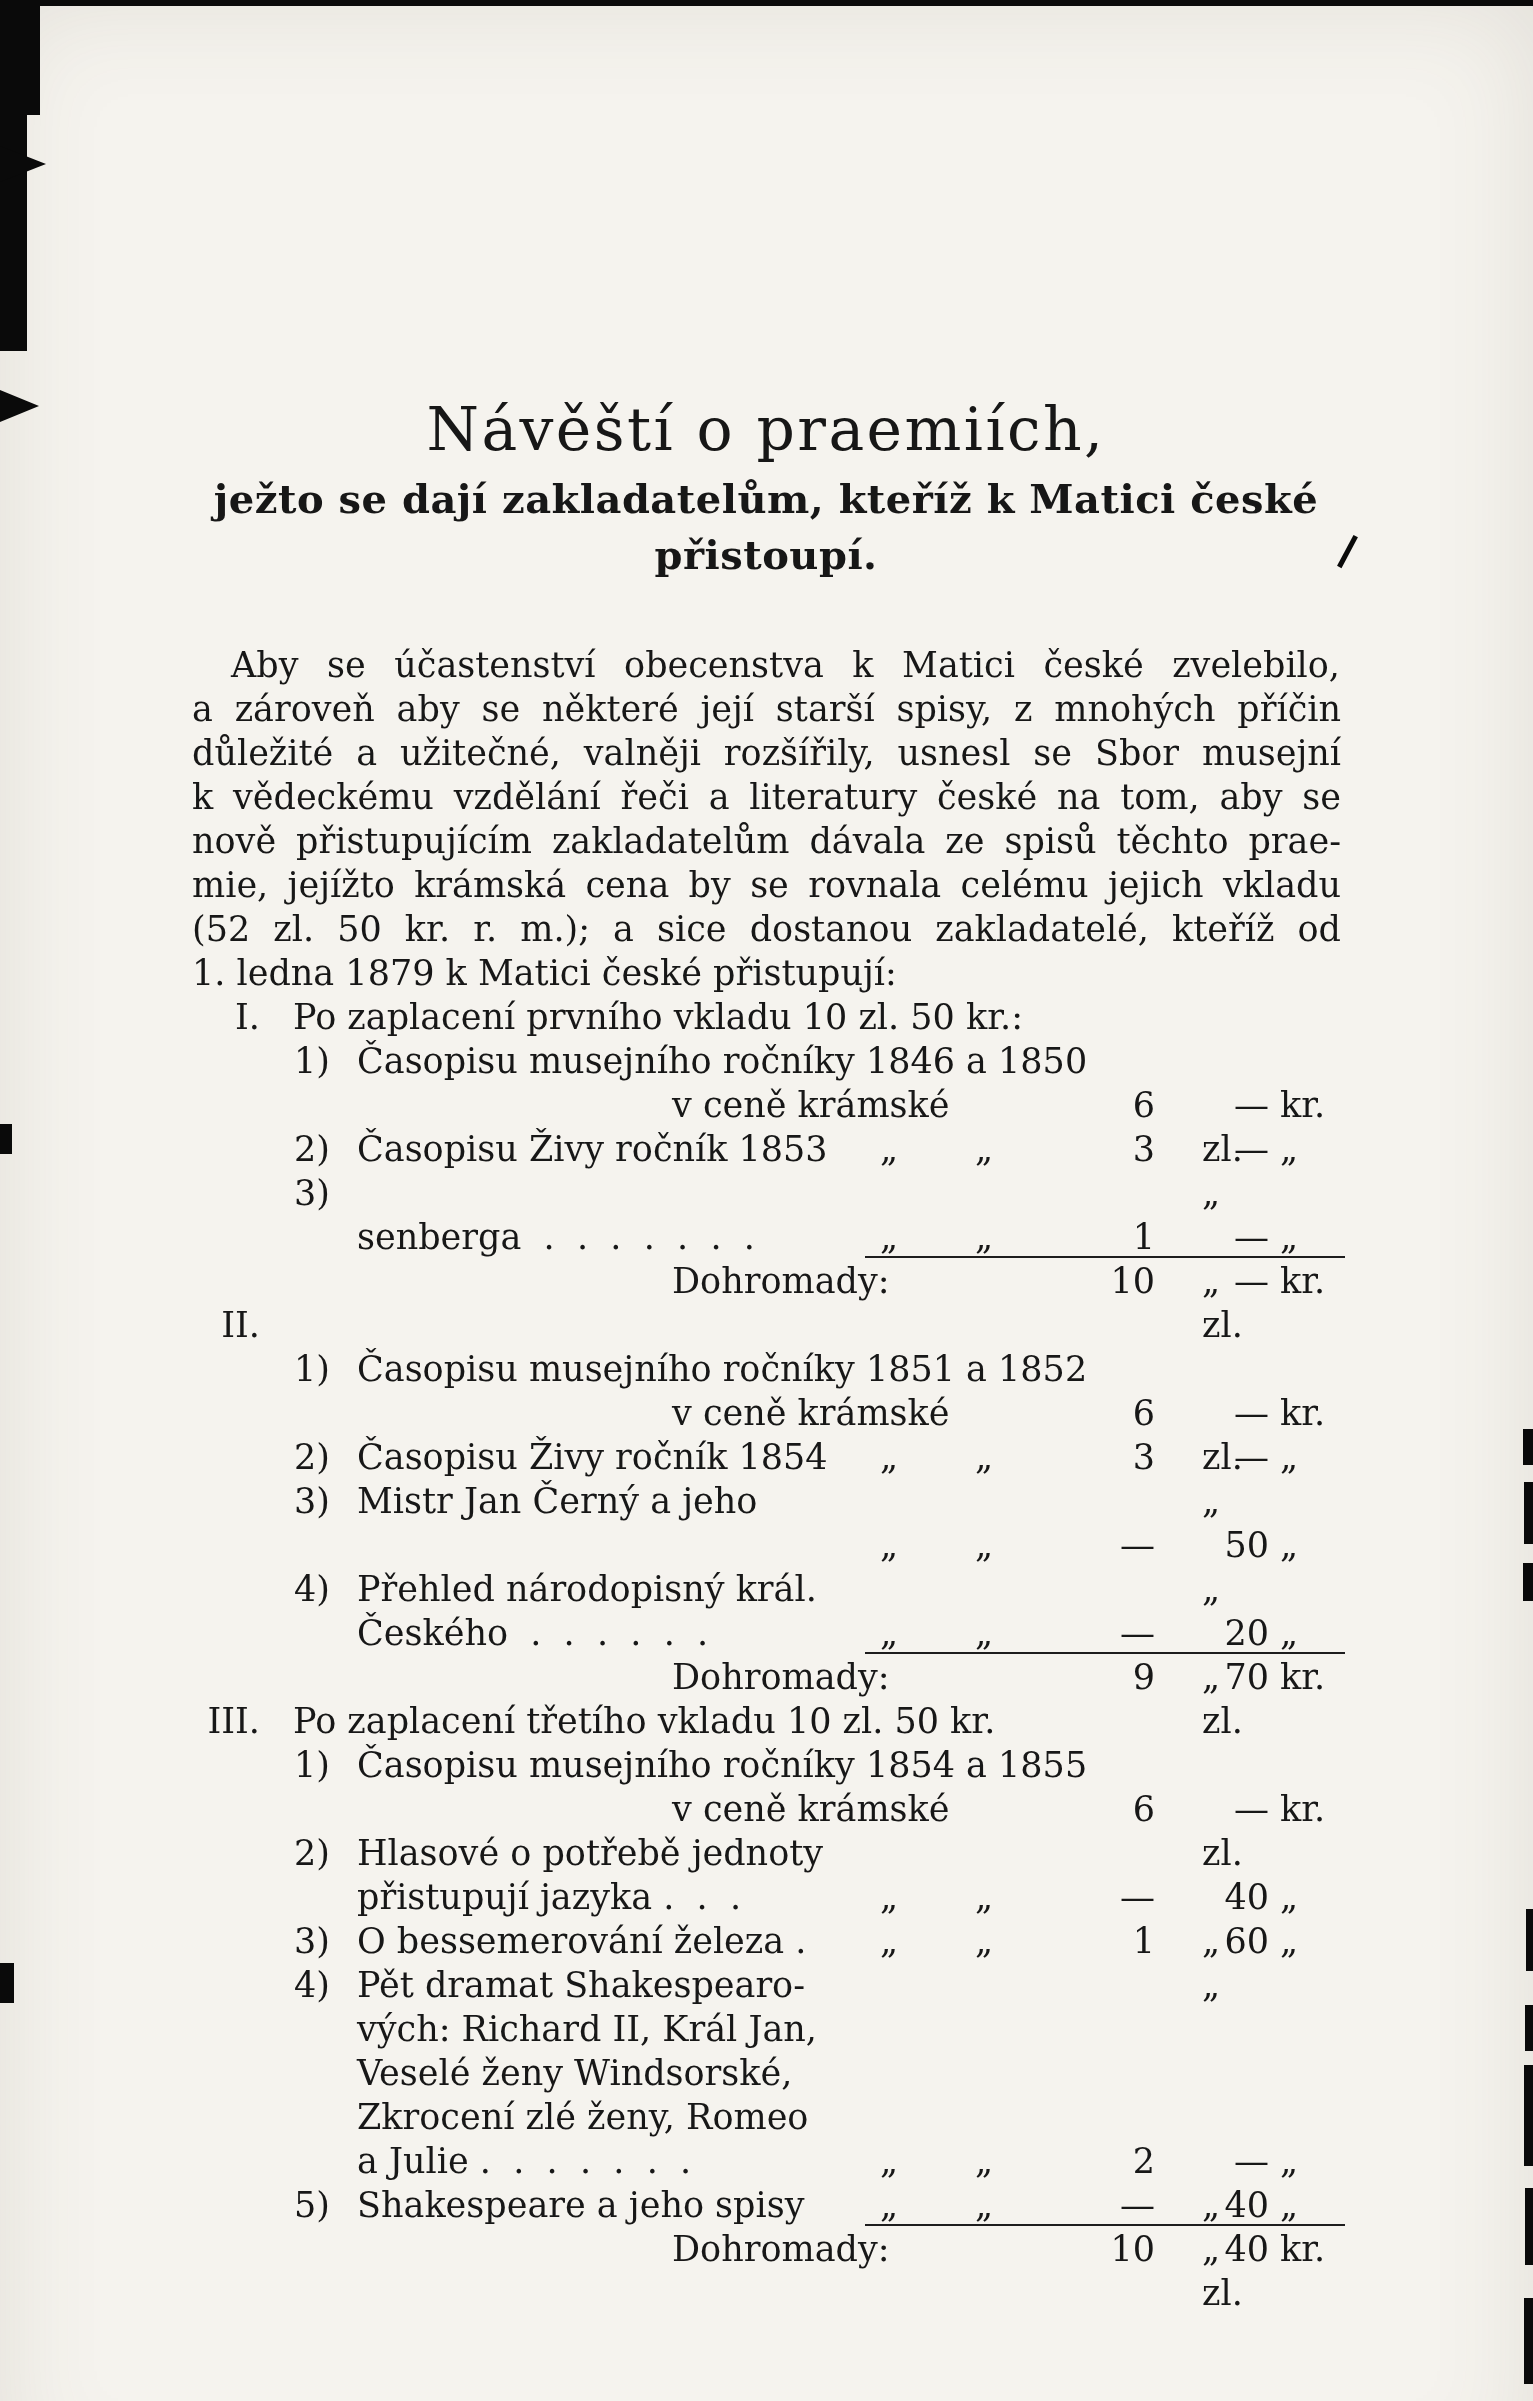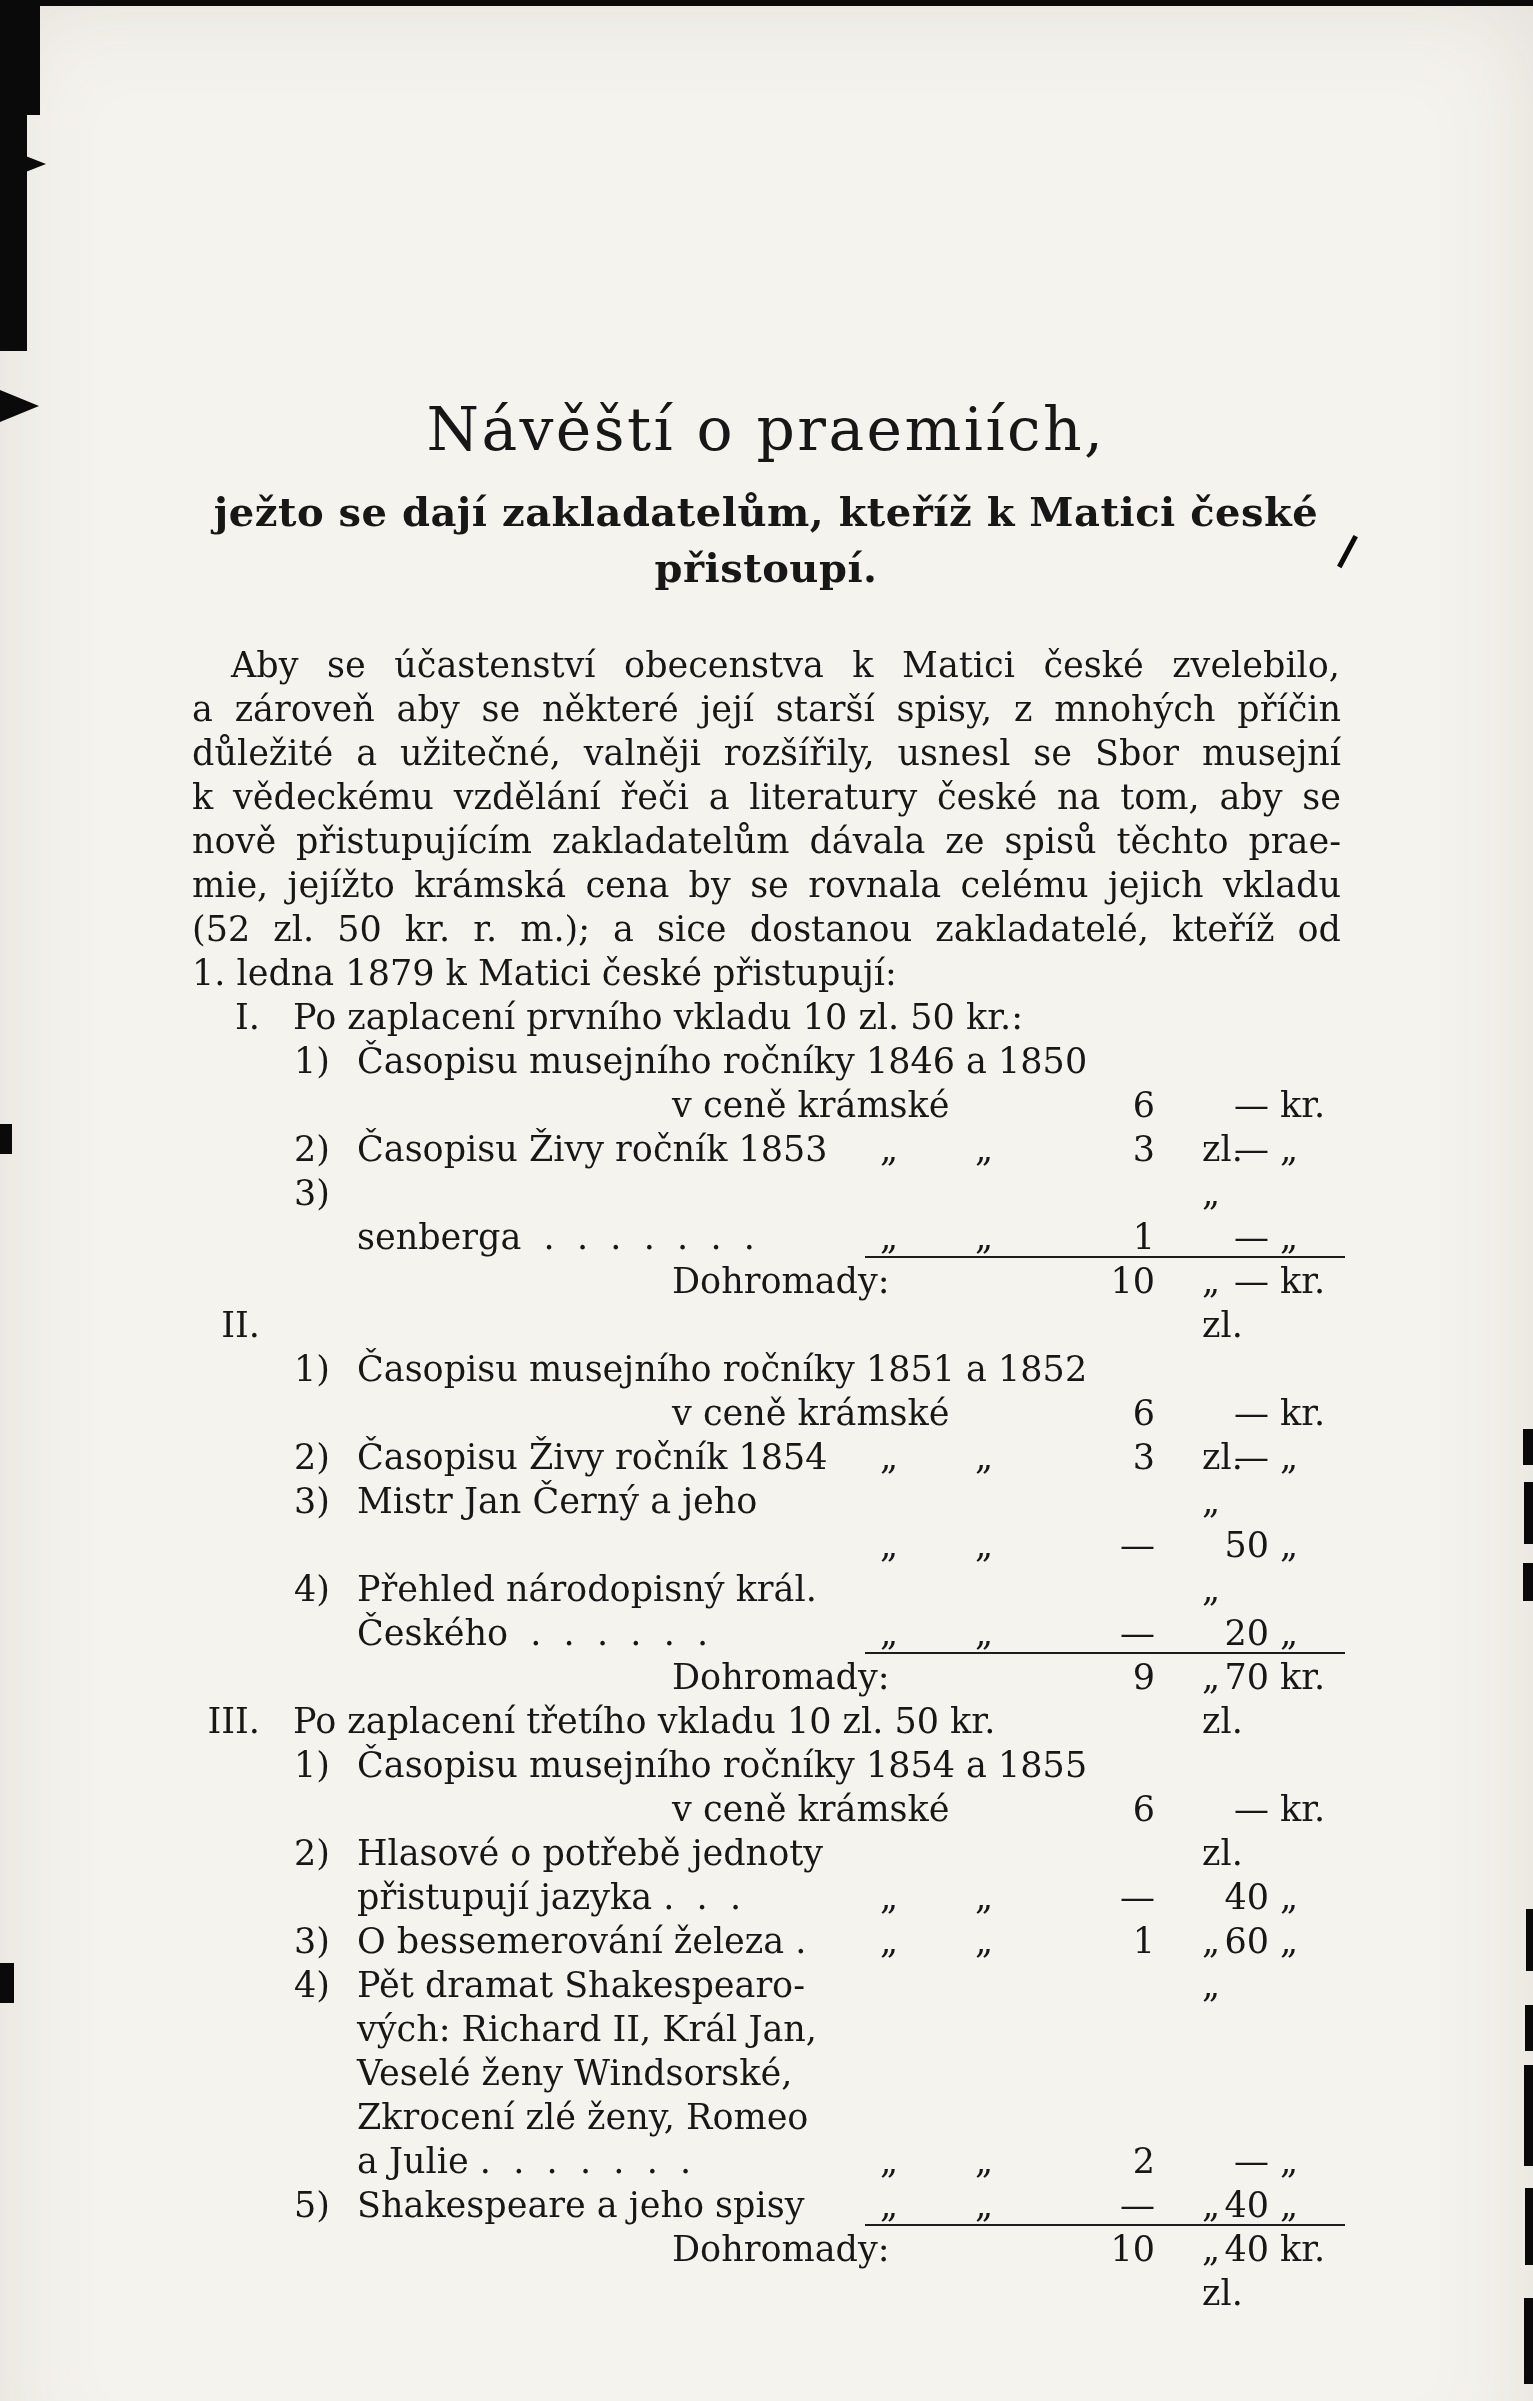--- a/index.html
+++ b/index.html
@@ -10,21 +10,21 @@
     background: #f5f3ee;
     color: #171717;
     font-family: "DejaVu Serif", "Liberation Serif", serif;
     overflow: hidden;
     box-shadow: inset 0 0 106px rgba(90,80,60,0.12);
   }
 
   
   .head-block { position: absolute; left: 192px; top: 393px; width: 1148px; text-align: center; }
   .title { font-size: 60px; letter-spacing: 2.4px; font-weight: 400; line-height: 72px; }
-  .subtitle { margin-top: 19px; font-size: 40px; font-weight: 700; line-height: 56px; letter-spacing: 0.5px; }
+  .subtitle { margin-top: 6px; font-size: 40px; font-weight: 700; line-height: 56px; letter-spacing: 0.5px; }
 
   
   #doc-body { position: absolute; left: 0; top: 643px; width: 1534px; font-size: 35px; }
   .line { position: relative; height: 44px; }
   .line span { position: absolute; line-height: 44px; white-space: pre; }
 
   .para { left: 192px; width: 1149px; text-align: justify; text-align-last: justify; white-space: normal; }
   .para.first { left: 231px; width: 1109px; }
   .para.last  { text-align: left; text-align-last: left; }
 

